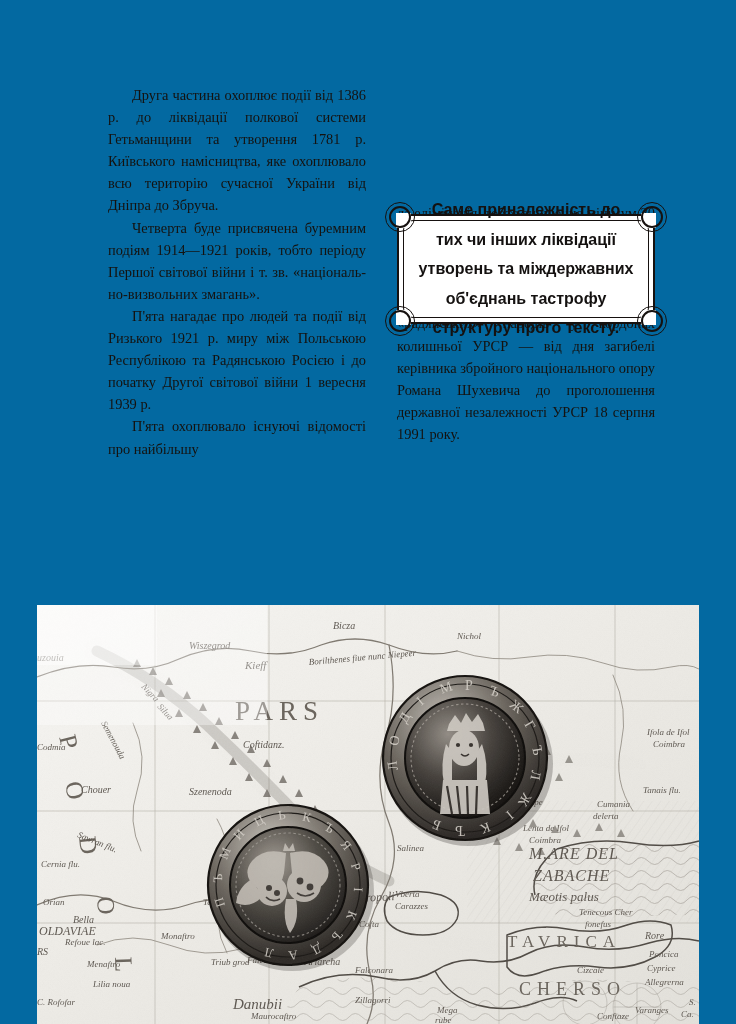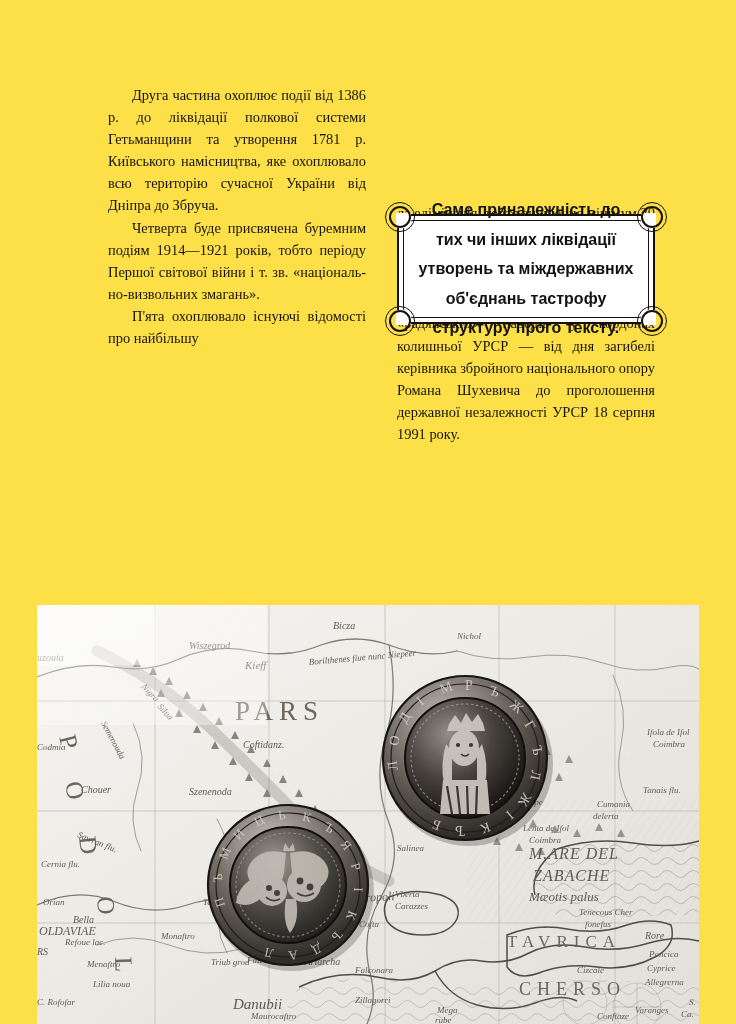--- a/index.html
+++ b/index.html
@@ -4,21 +4,21 @@
 <style>
   html, body {
     margin: 0;
     padding: 0;
     background: #ffffff;
   }
   .page {
     position: relative;
     width: 736px;
     height: 1024px;
-    background: #fde047;
+    background: #0369a1;
     overflow: hidden;
     font-family: "Liberation Serif", "DejaVu Serif", serif;
   }
 
   
   .text-area {
     position: absolute;
     left: 108px;
     top: 84px;
     width: 547px;
@@ -143,20 +143,21 @@
 </head>
 <body>
 
 <div class="page">
 
   <div class="text-area">
 
     <div class="col col-left">
       <p class="para">Друга частина охоплює події від 1386 р. до ліквідації полко­вої системи Гетьманщини та утворення 1781 р. Київського намісництва, яке охоплювало всю територію сучасної Украї­ни від Дніпра до Збруча.</p>
       <p class="para">Четверта буде присвяче­на буремним подіям 1914—1921 років, тобто періоду Першої світової війни і т. зв. «національ­но-визвольних змагань».</p>
+      <p class="para">П'ята нагадає про людей та події від Ризького 1921 р. миру між Польською Республікою та Радянською Росією і до початку Другої світової війни 1 вересня 1939 р.</p>
       <p class="para">П'ята охоплювало існую­чі відомості про найбільшу</p>
     </div>
 
     <div class="col col-right">
       <div style="height:118px"></div>
       <p class="para cont">ла елімінація, тобто знищення мінімум 20 млн люду, що насе­ляв землі сучасної України.</p>
       <p class="para">Шоста підіб'є основні під­сумки розвитку українського та інших «радянських» народів у кордонах колишньої УРСР — від дня загибелі керівника збройного національного опо­ру Романа Шухевича до прого­лошення державної незалеж­ності УРСР 18 серпня 1991 року.</p>
     </div>
 
     <div class="callout">

